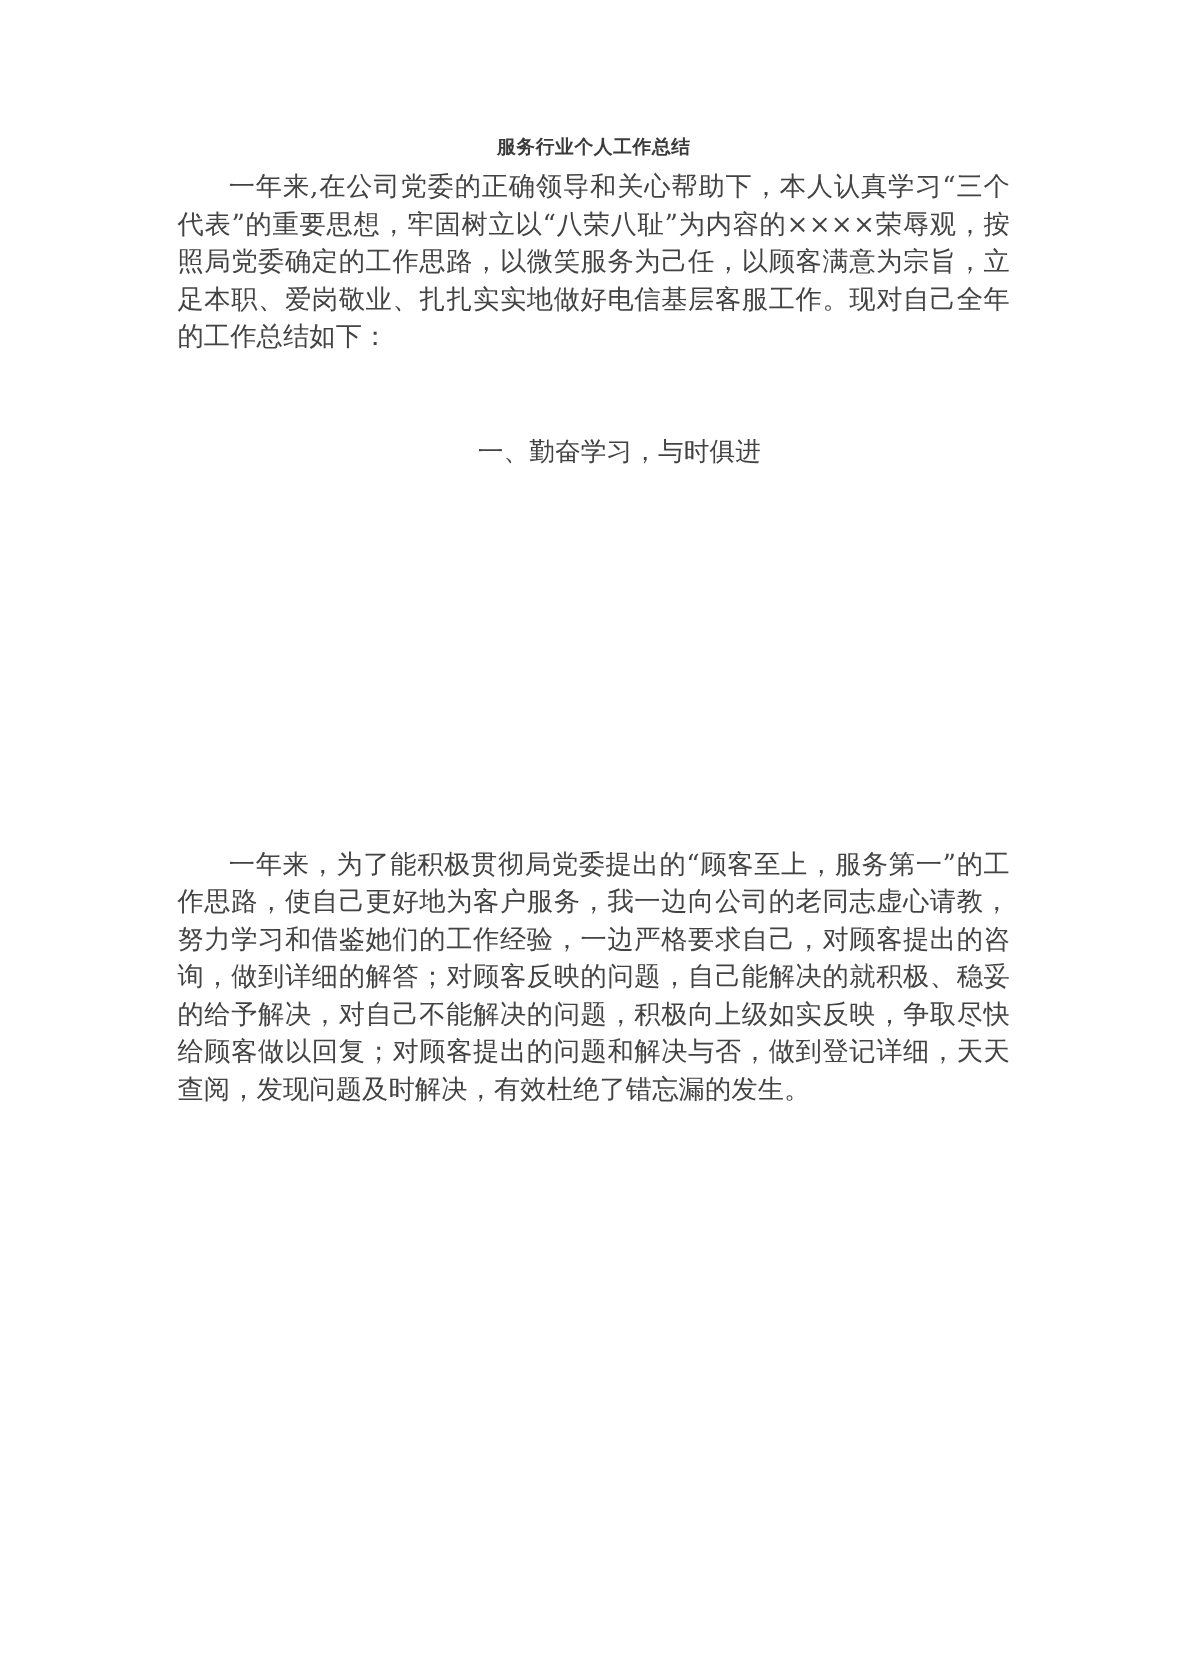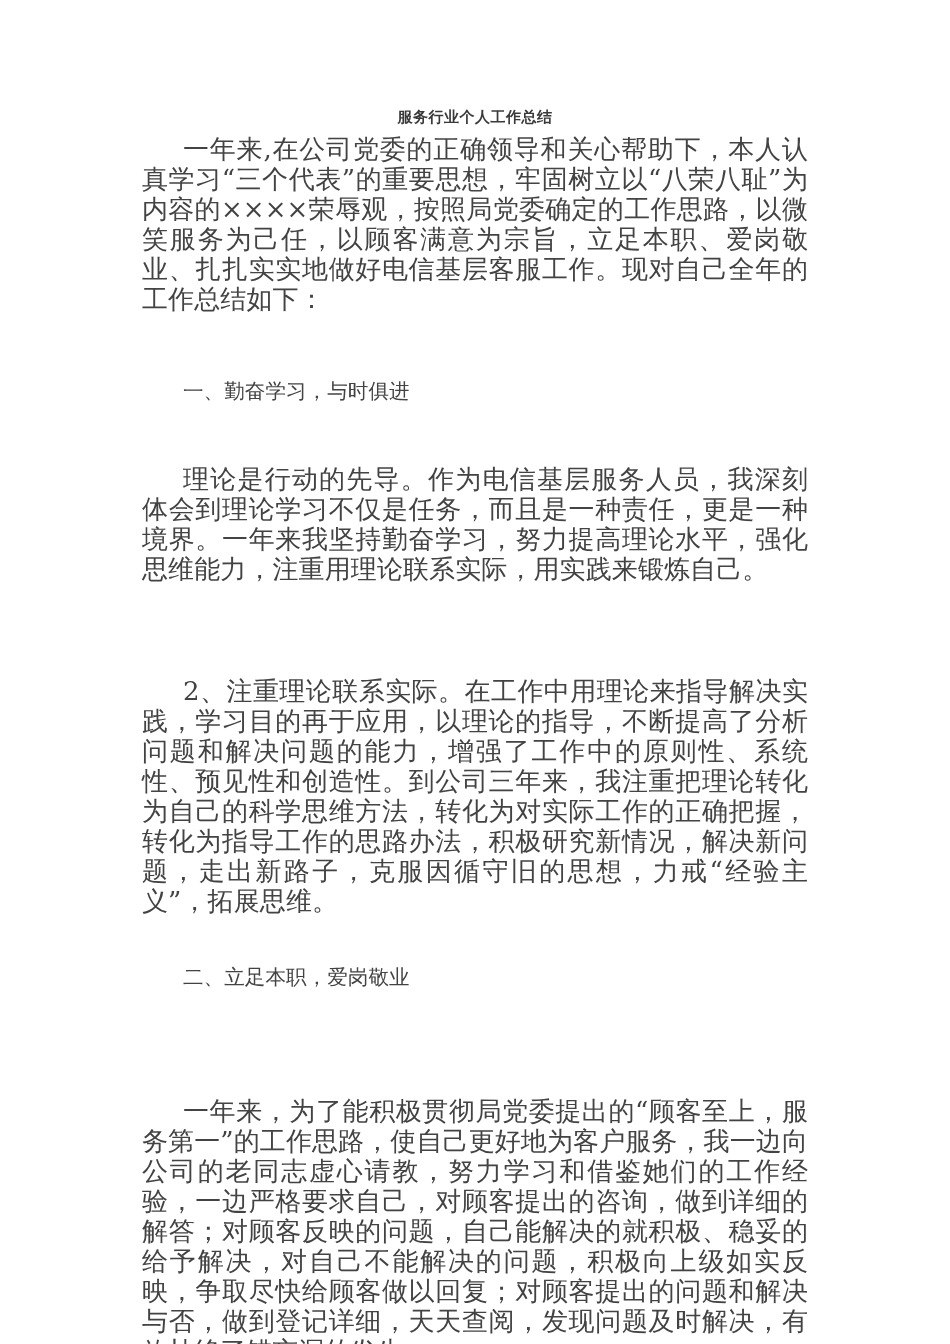--- a/index.html
+++ b/index.html
@@ -38,38 +38,39 @@
     font-size: 15px;
     line-height: 22px;
     font-weight: 700;
     letter-spacing: 0.5px;
     color: #3a3a3a;
     margin: 0 0 6px 0;
     font-family: "DejaVu Serif", "Liberation Serif", serif;
   }
 
   .para {
-    font-size: 26px;
+    font-size: 21px;
     line-height: 30px;
     text-align: justify;
     text-justify: inter-ideograph;
     text-indent: 41px;
     margin: 0;
     color: #434343;
     letter-spacing: 0.1px;
     word-break: break-all;
   }
 
   .section-heading {
     font-size: 20.5px;
     line-height: 30px;
     text-indent: 41px;
     margin: 0;
     color: #434343;
     letter-spacing: 0.1px;
+    text-align: center;
   }
 
   
   .gap-sm { height: 30px; }
   .gap-md { height: 46px; }
   .gap-lg { height: 58px; }
   .gap-xl { height: 62px; }
 </style>
 </head>
 <body style="background: rgb(255, 255, 255); color: rgb(67, 67, 67);">
@@ -82,32 +83,29 @@
     <div class="gap-sm" style="height:0"></div>
 
     <p class="para">一年来,在公司党委的正确领导和关心帮助下，本人认真学习“三个代表”的重要思想，牢固树立以“八荣八耻”为内容的××××荣辱观，按照局党委确定的工作思路，以微笑服务为己任，以顾客满意为宗旨，立足本职、爱岗敬业、扎扎实实地做好电信基层客服工作。现对自己全年的工作总结如下：</p>
 
     <div class="gap-xl"></div>
 
     <div class="section-heading">一、勤奋学习，与时俱进</div>
 
     <div class="gap-lg"></div>
 
-    <p class="para">理论是行动的先导。作为电信基层服务人员，我深刻体会到理论学习不仅是任务，而且是一种责任，更是一种境界。一年来我坚持勤奋学习，努力提高理论水平，强化思维能力，注重用理论联系实际，用实践来锻炼自己。</p>
 
     <div class="gap-md"></div>
 
 
     <div class="gap-md"></div>
 
-    <p class="para">2、注重理论联系实际。在工作中用理论来指导解决实践，学习目的再于应用，以理论的指导，不断提高了分析问题和解决问题的能力，增强了工作中的原则性、系统性、预见性和创造性。到公司三年来，我注重把理论转化为自己的科学思维方法，转化为对实际工作的正确把握，转化为指导工作的思路办法，积极研究新情况，解决新问题，走出新路子，克服因循守旧的思想，力戒“经验主义”，拓展思维。</p>
 
     <div class="gap-md"></div>
 
-    <div class="section-heading">二、立足本职，爱岗敬业</div>
 
     <div class="gap-lg"></div>
 
 
     <div class="gap-md"></div>
 
     <p class="para">一年来，为了能积极贯彻局党委提出的“顾客至上，服务第一”的工作思路，使自己更好地为客户服务，我一边向公司的老同志虚心请教，努力学习和借鉴她们的工作经验，一边严格要求自己，对顾客提出的咨询，做到详细的解答；对顾客反映的问题，自己能解决的就积极、稳妥的给予解决，对自己不能解决的问题，积极向上级如实反映，争取尽快给顾客做以回复；对顾客提出的问题和解决与否，做到登记详细，天天查阅，发现问题及时解决，有效杜绝了错忘漏的发生。</p>
 
   </div>
 </div>

